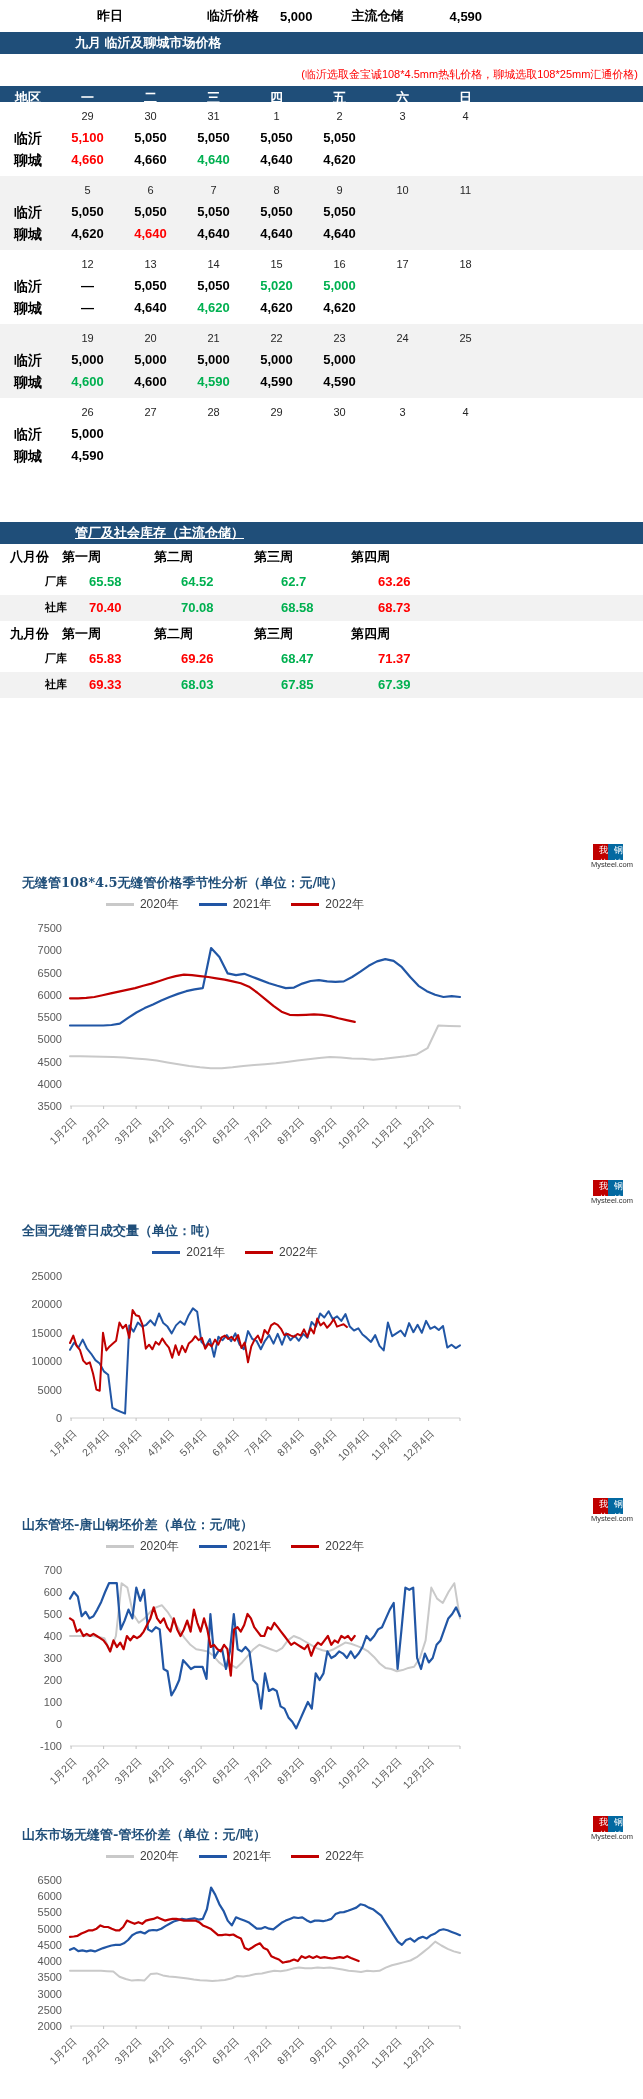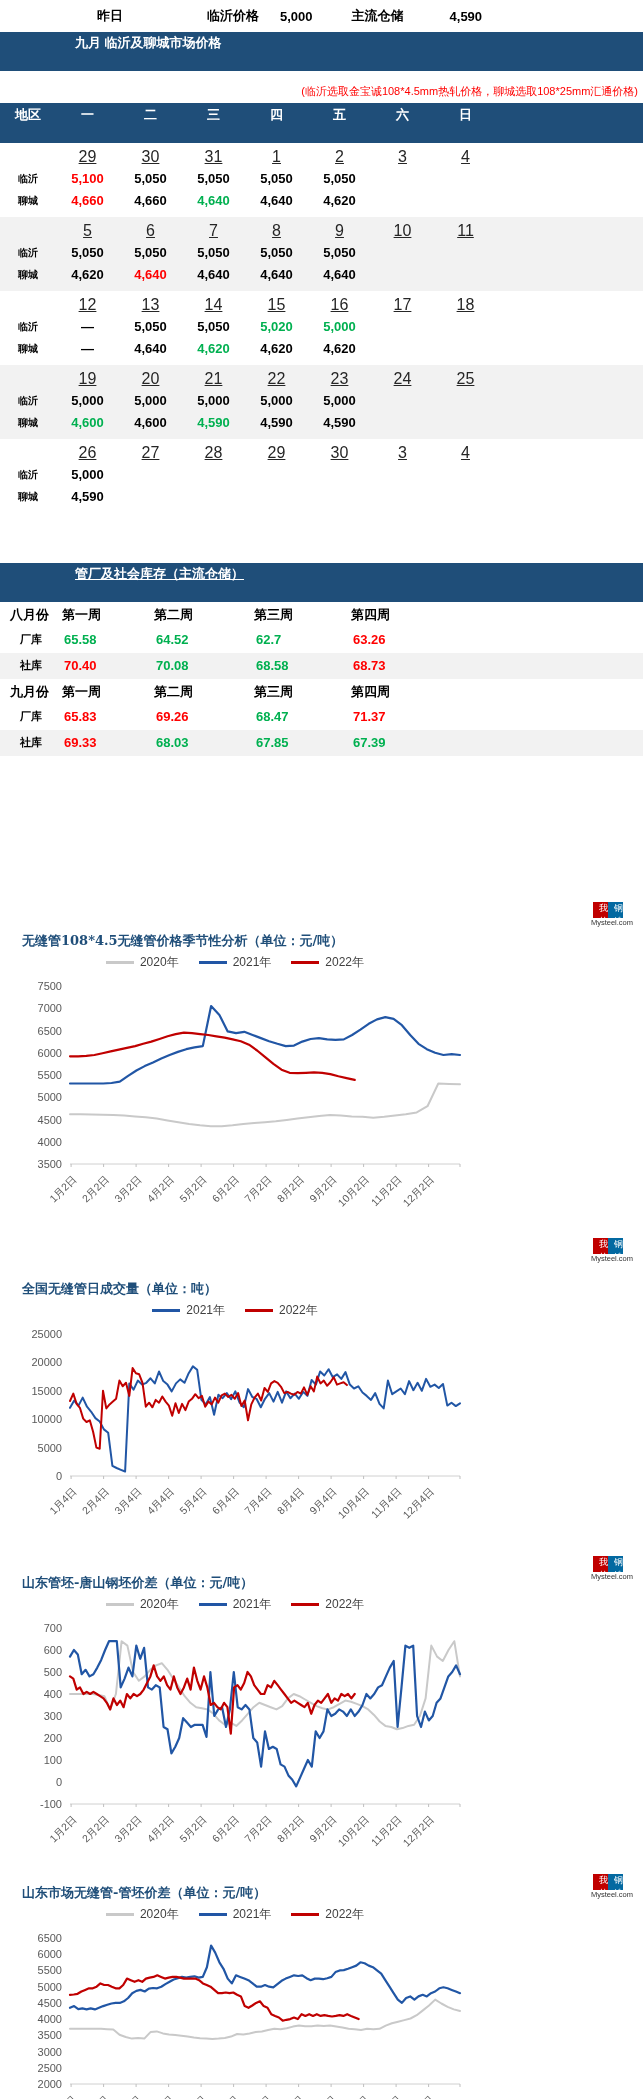--- a/index.html
+++ b/index.html
@@ -7,43 +7,43 @@
   .page{width:643px;position:relative;overflow:hidden;}
 
   
   .summary{display:flex;align-items:center;height:32px;padding-left:97px;font-weight:bold;font-size:13px;}
   .summary .s2{margin-left:84px}
   .summary .s3{margin-left:21px}
   .summary .s4{margin-left:39px}
   .summary .s5{margin-left:46px}
 
   
-  .bar{background:#1F4E79;color:#fff;font-weight:bold;font-size:13px;height:39px;line-height:21px;padding-left:75px;}
+  .bar{background:#1F4E79;color:#fff;font-weight:bold;font-size:13px;height:22px;line-height:21px;padding-left:75px;}
   .note{color:#FF0000;font-size:11px;text-align:right;padding:13px 5px 3px 0;height:15px;}
 
   
   .cal-head{display:grid;grid-template-columns:56px repeat(7,63px);background:#1F4E79;color:#fff;
-            font-weight:bold;font-size:13px;height:40px;line-height:24px;margin-top:1px;}
+            font-weight:bold;font-size:13px;height:16px;line-height:24px;margin-top:1px;}
   .cal-head div{text-align:center;}
   .week{padding:3px 0 5px;}
   .week.shaded{background:#F2F2F2;}
   .cal-row{display:grid;grid-template-columns:56px repeat(7,63px);height:22px;line-height:22px;}
   .cal-row div{text-align:center;}
-  .date-row{font-size:16px;color:#262626;text-decoration:underline;}
+  .date-row{font-size:11px;color:#262626;}
   .val-row{font-weight:bold;font-size:13px;}
-  .rowlab{font-family:"DejaVu Serif",serif;font-weight:bold;font-size:10px;color:#000;}
+  .rowlab{font-family:"DejaVu Serif",serif;font-weight:bold;font-size:14px;color:#000;}
   .red{color:#FF0000}
   .green{color:#00B050}
 
   
   .inv-bar{margin-top:50px;text-decoration:underline;}
   .inv-head,.inv-row{display:grid;grid-template-columns:62px 92px 100px 97px 110px;}
   .inv-head{height:25px;line-height:25px;font-family:"DejaVu Serif",serif;font-weight:bold;font-size:13px;}
   .inv-head .ml{padding-left:10px;}
-  .inv-row{height:26px;line-height:26px;}
+  .inv-row{height:26px;line-height:26px;padding-left:25px;}
   .inv-row.shaded{background:#F2F2F2;}
   .inv-row .lab{font-family:"DejaVu Serif",serif;font-weight:bold;font-size:11px;text-align:center;}
   .inv-row .v{font-weight:bold;font-size:13px;padding-left:2px;}
 
   
   .chart-block{position:relative;}
   .c0{margin-top:142px}
   .c1{margin-top:12px}
   .c2{margin-top:18px}
   .c3{margin-top:8px}

